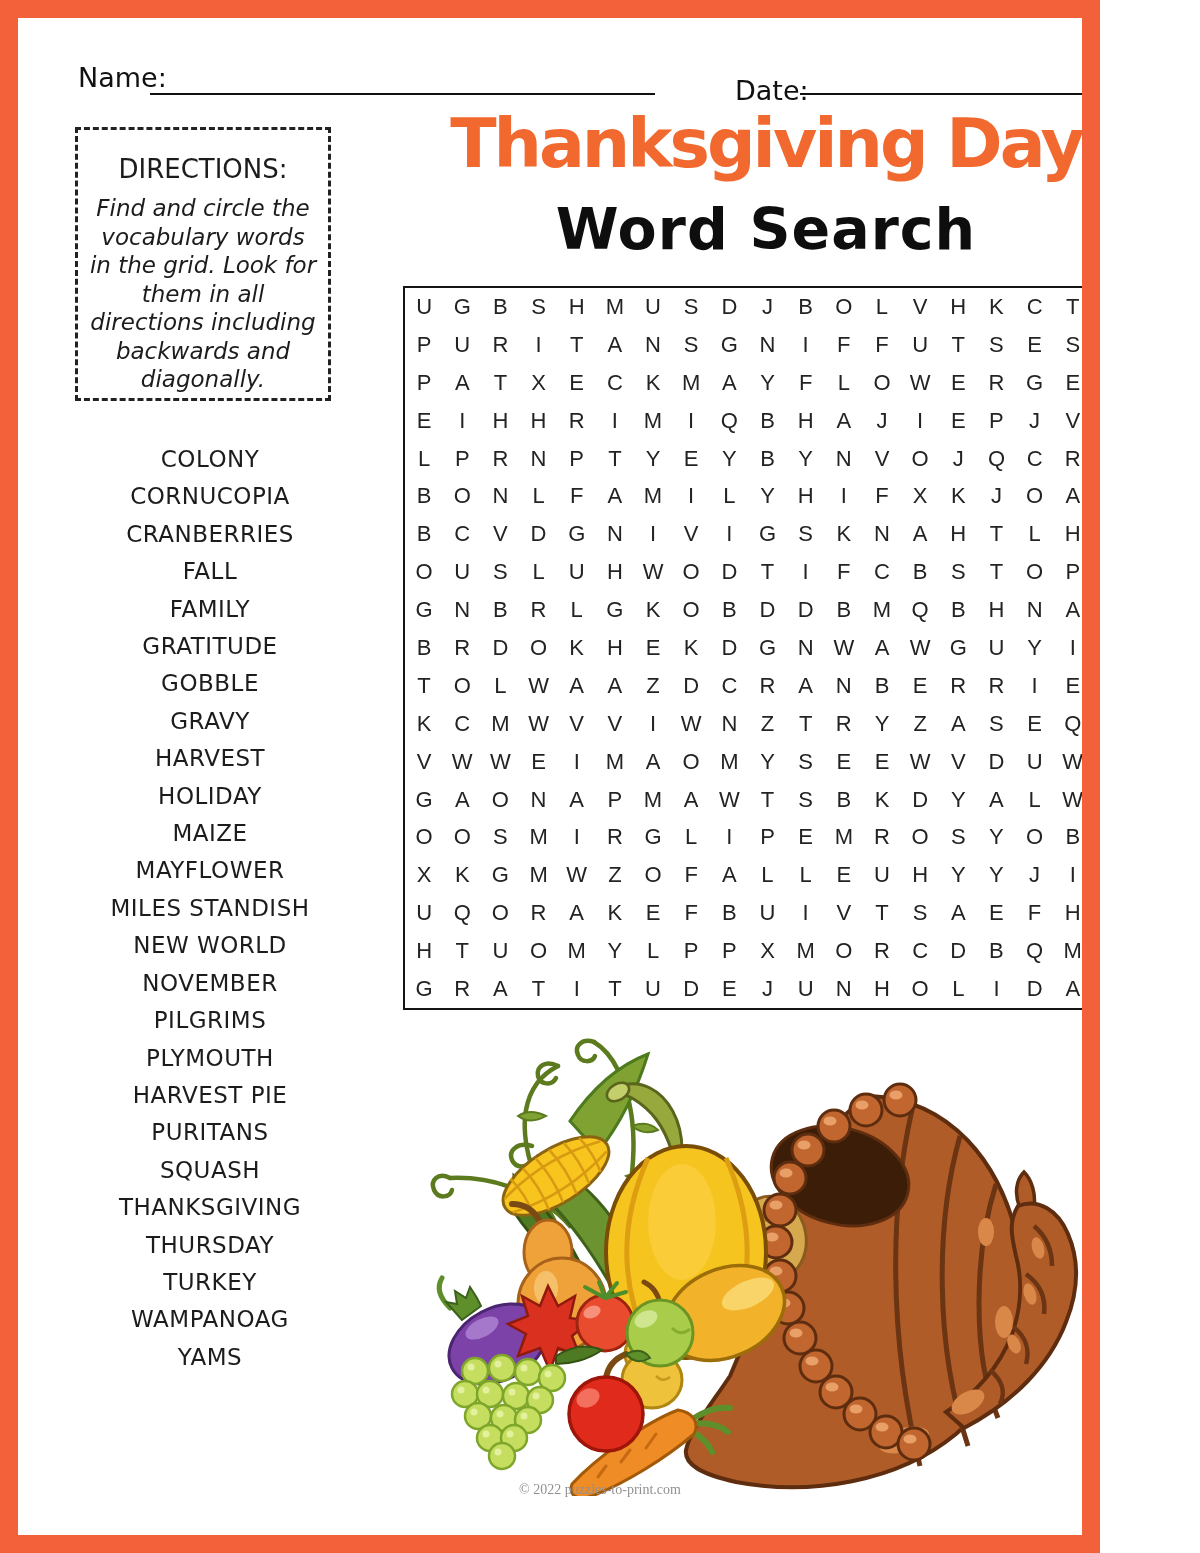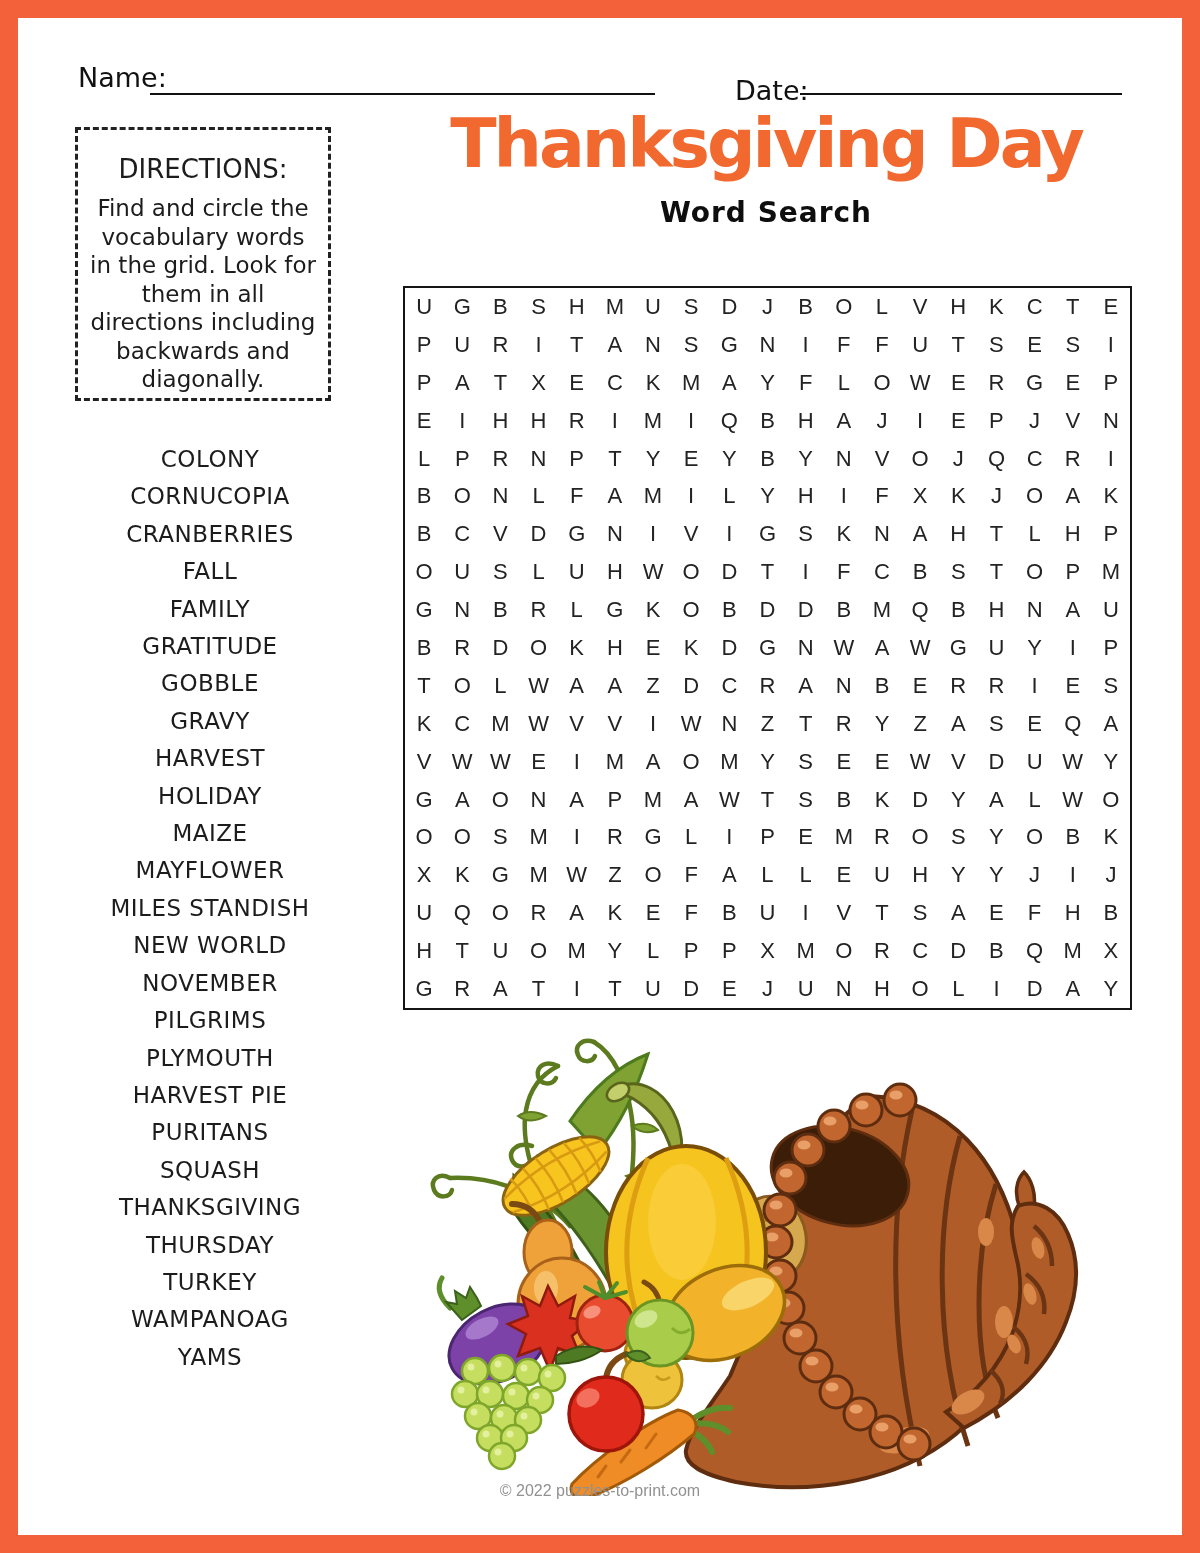--- a/index.html
+++ b/index.html
@@ -4,60 +4,60 @@
 <style>
   :root{
     --accent:#F2613A;
     --title:#F2692F;
     --ink:#1c1c1c;
     --copy:#919191;
   }
   *{margin:0;padding:0;box-sizing:border-box;}
   html,body{background:#ffffff;}
   body{font-family:"DejaVu Sans",sans-serif;color:var(--ink);}
-  .page{position:relative;width:1200px;height:1553px;background:#fff;overflow:hidden;}
+  .page{position:relative;width:1100px;height:1553px;background:#fff;overflow:hidden;}
   .frame{position:absolute;inset:0;border:18px solid var(--accent);pointer-events:none;z-index:50;}
 
   
   .field-label{position:absolute;font-size:27px;color:#111;}
   .name-label{left:78px;top:62px;}
   .date-label{left:735px;top:62px;margin-top:13px;}
   .blank{position:absolute;border-bottom:2.5px solid #111;height:2px;}
   .name-blank{left:150px;top:93px;width:505px;}
   .date-blank{left:800px;top:93px;width:322px;}
 
   
   .title{position:absolute;left:398px;top:104px;width:736px;text-align:center;
          font-size:68px;font-weight:bold;letter-spacing:-3px;color:var(--title);}
   .subtitle{position:absolute;left:398px;top:196px;width:736px;text-align:center;
-         font-size:28px;font-weight:bold;color:#0e0e0e;letter-spacing:1px;}
+         font-size:57px;font-weight:bold;color:#0e0e0e;letter-spacing:1px;}
 
   
   .directions{position:absolute;left:75px;top:127px;width:256px;height:274px;
          border:3px dashed #222;padding:24px 10px 10px 10px;text-align:center;}
   .directions .dir-heading{font-size:26px;margin-bottom:10px;}
-  .directions .dir-body{font-size:23px;line-height:1.24;}
+  .directions .dir-body{font-size:23px;line-height:1.24;font-style:italic;}
 
   
   .word-list{position:absolute;left:60px;top:441px;width:300px;list-style:none;text-align:center;}
   .word-list li{font-size:23px;line-height:37.4px;white-space:nowrap;letter-spacing:0.5px;}
 
   
   .grid-box{position:absolute;left:403px;top:286px;width:729px;height:724px;
          border:2px solid #151515;display:grid;
          grid-template-columns:repeat(19,1fr);grid-auto-rows:1fr;}
   .grid-box .cell{display:flex;align-items:center;justify-content:center;
          font-family:"Liberation Sans",sans-serif;font-size:22px;color:#232323;}
 
   
   .cornucopia{position:absolute;left:420px;top:1026px;width:660px;height:470px;}
 
   
   .copyright{position:absolute;left:0;top:1482px;width:1200px;text-align:center;
-         font-family:Liberation Sans, sans-serif;font-size:16px;color:var(--copy);}
+         font-family:Liberation Serif, serif;font-size:14px;color:var(--copy);}
 </style>
 </head>
 <body>
 
 <div class="page">
   <div class="frame"></div>
 
   <span class="field-label name-label">Name:</span>
   <span class="blank name-blank"></span>
   <span class="field-label date-label">Date:</span>

